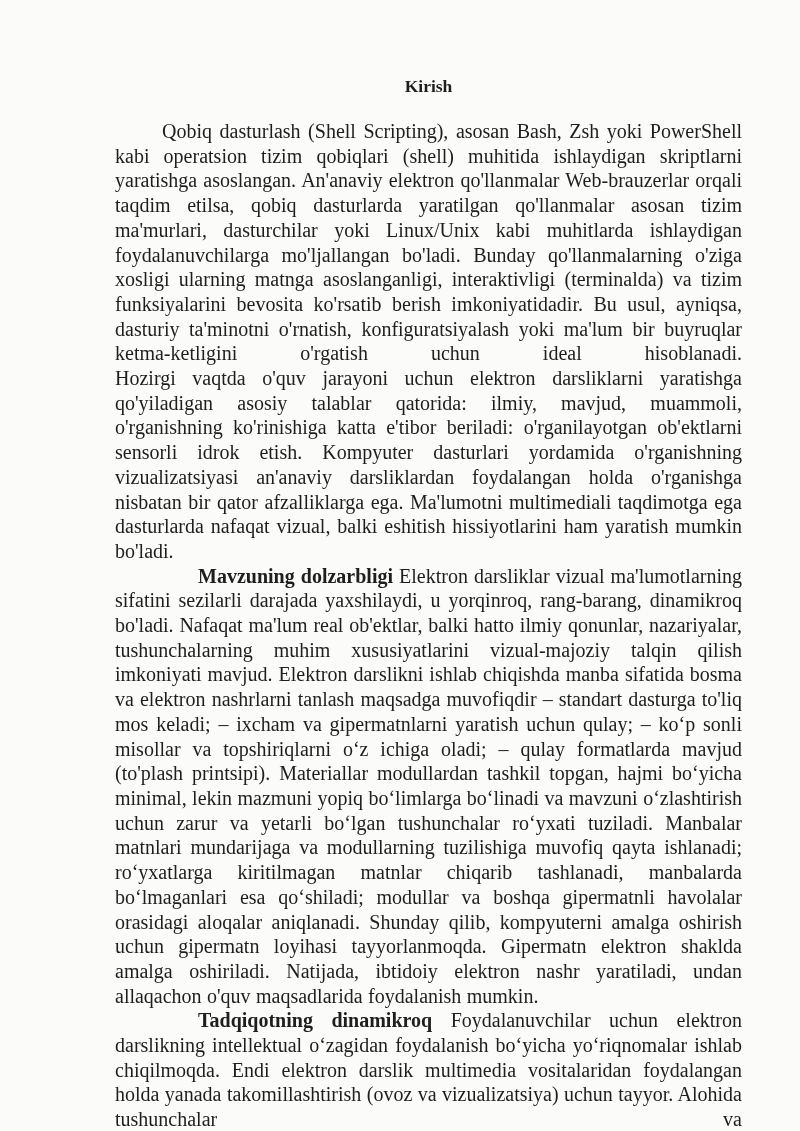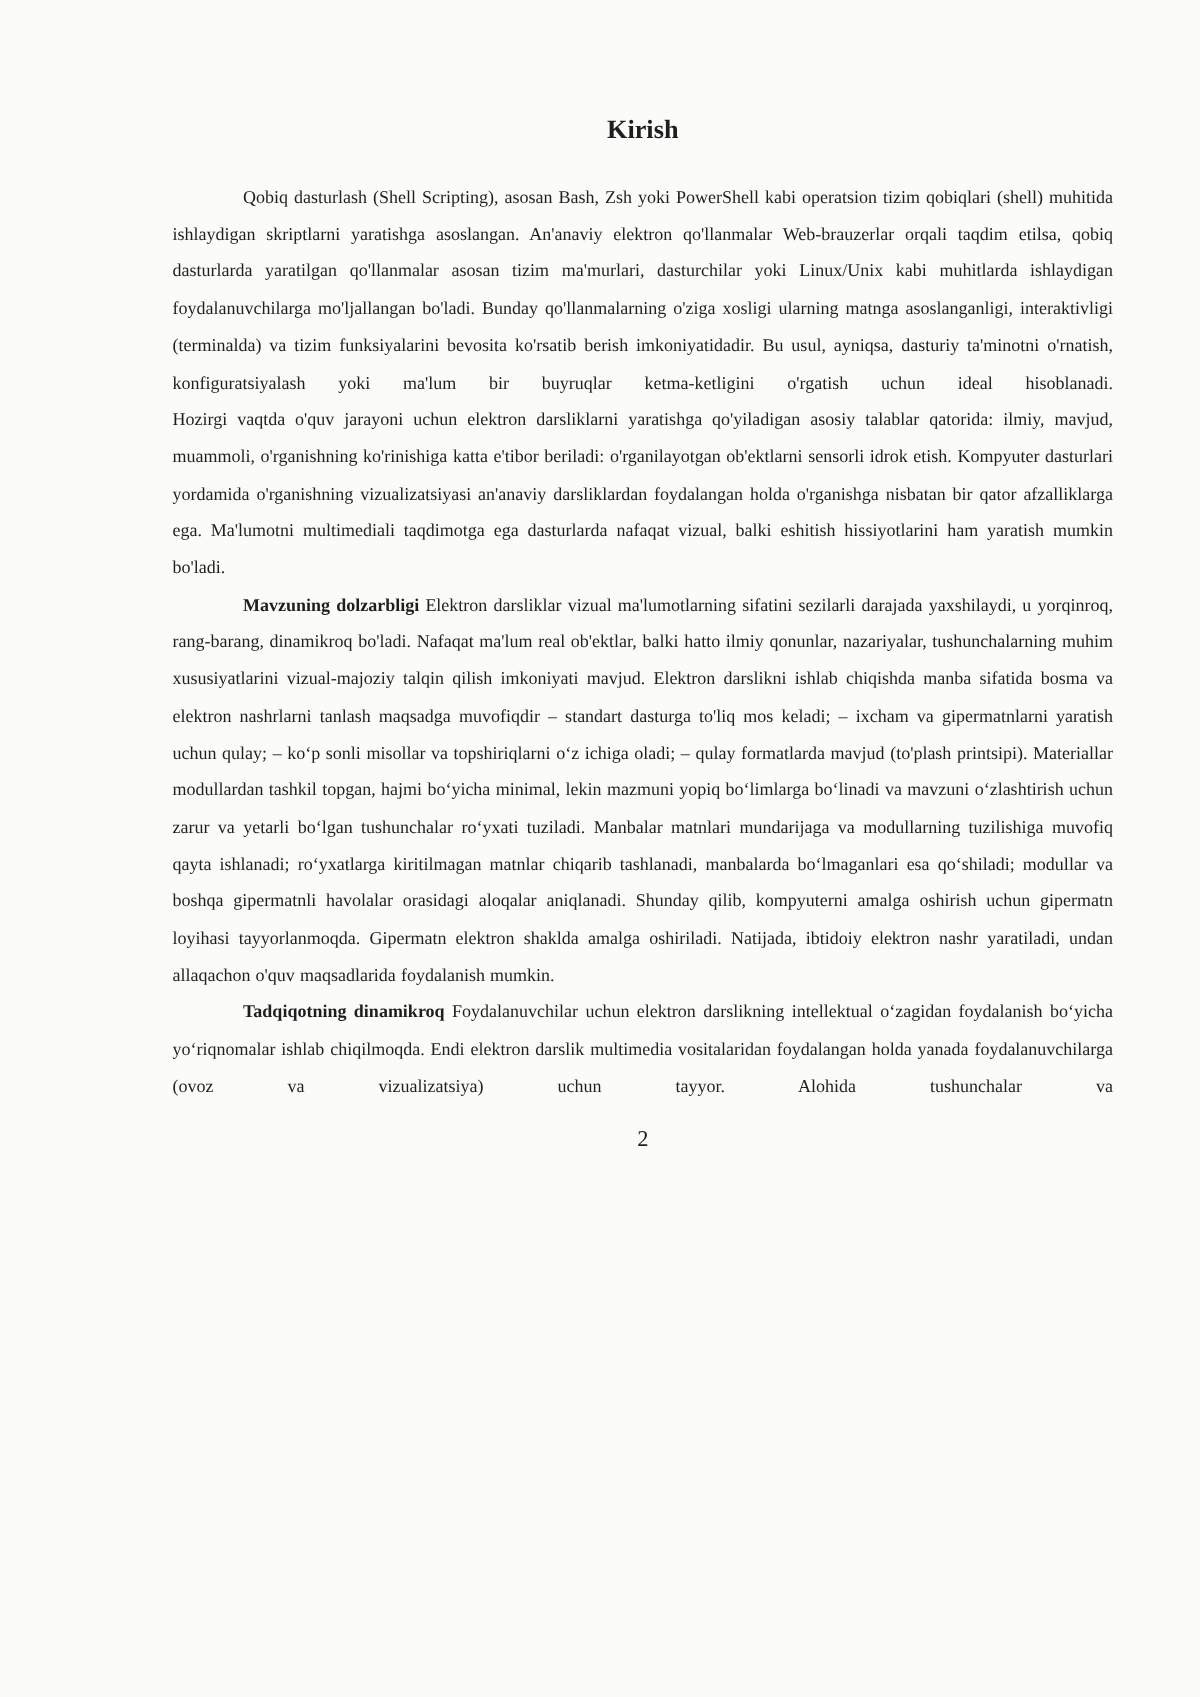--- a/index.html
+++ b/index.html
@@ -21,44 +21,44 @@
   .title {
     margin: 0 0 20px 0;
     text-align: center;
     font-size: 17.5px;
     font-weight: bold;
     line-height: 25px;
   }
   .para {
     margin: 0;
     text-align: justify;
-    font-size: 12px;
+    font-size: 20px;
     line-height: 24.7px;
     word-spacing: 0.4px;
   }
   .indent { text-indent: 47px; }
   .jlast { text-align-last: justify; }
-  .lead { font-weight: bold; }
+  .lead { font-weight: bold; margin-left: 36px; }
   .pagenum {
     margin-top: 13px;
     text-align: center;
     font-size: 15px;
     line-height: 20px;
   }
 </style>
 </head>
 <body>
 
 <div class="sheet">
 
   <h1 class="title">Kirish</h1>
 
   <p class="para indent jlast">Qobiq dasturlash (Shell Scripting), asosan Bash, Zsh yoki PowerShell kabi operatsion tizim qobiqlari (shell) muhitida ishlaydigan skriptlarni yaratishga asoslangan. An'anaviy elektron qo'llanmalar Web-brauzerlar orqali taqdim etilsa, qobiq dasturlarda yaratilgan qo'llanmalar asosan tizim ma'murlari, dasturchilar yoki Linux/Unix kabi muhitlarda ishlaydigan foydalanuvchilarga mo'ljallangan bo'ladi. Bunday qo'llanmalarning o'ziga xosligi ularning matnga asoslanganligi, interaktivligi (terminalda) va tizim funksiyalarini bevosita ko'rsatib berish imkoniyatidadir. Bu usul, ayniqsa, dasturiy ta'minotni o'rnatish, konfiguratsiyalash yoki ma'lum bir buyruqlar ketma-ketligini o'rgatish uchun ideal hisoblanadi.</p>
 
   <p class="para">Hozirgi vaqtda o'quv jarayoni uchun elektron darsliklarni yaratishga qo'yiladigan asosiy talablar qatorida: ilmiy, mavjud, muammoli, o'rganishning ko'rinishiga katta e'tibor beriladi: o'rganilayotgan ob'ektlarni sensorli idrok etish. Kompyuter dasturlari yordamida o'rganishning vizualizatsiyasi an'anaviy darsliklardan foydalangan holda o'rganishga nisbatan bir qator afzalliklarga ega. Ma'lumotni multimediali taqdimotga ega dasturlarda nafaqat vizual, balki eshitish hissiyotlarini ham yaratish mumkin bo'ladi.</p>
 
   <p class="para indent"><b class="lead">Mavzuning dolzarbligi</b><span> Elektron darsliklar vizual ma'lumotlarning sifatini sezilarli darajada yaxshilaydi, u yorqinroq, rang-barang, dinamikroq bo'ladi. Nafaqat ma'lum real ob'ektlar, balki hatto ilmiy qonunlar, nazariyalar, tushunchalarning muhim xususiyatlarini vizual-majoziy talqin qilish imkoniyati mavjud. Elektron darslikni ishlab chiqishda manba sifatida bosma va elektron nashrlarni tanlash maqsadga muvofiqdir – standart dasturga to'liq mos keladi; – ixcham va gipermatnlarni yaratish uchun qulay; – ko‘p sonli misollar va topshiriqlarni o‘z ichiga oladi; – qulay formatlarda mavjud (to'plash printsipi). Materiallar modullardan tashkil topgan, hajmi bo‘yicha minimal, lekin mazmuni yopiq bo‘limlarga bo‘linadi va mavzuni o‘zlashtirish uchun zarur va yetarli bo‘lgan tushunchalar ro‘yxati tuziladi. Manbalar matnlari mundarijaga va modullarning tuzilishiga muvofiq qayta ishlanadi; ro‘yxatlarga kiritilmagan matnlar chiqarib tashlanadi, manbalarda bo‘lmaganlari esa qo‘shiladi; modullar va boshqa gipermatnli havolalar orasidagi aloqalar aniqlanadi. Shunday qilib, kompyuterni amalga oshirish uchun gipermatn loyihasi tayyorlanmoqda. Gipermatn elektron shaklda amalga oshiriladi. Natijada, ibtidoiy elektron nashr yaratiladi, undan allaqachon o'quv maqsadlarida foydalanish mumkin.</span></p>
 
-  <p class="para indent jlast"><b class="lead">Tadqiqotning dinamikroq</b><span> Foydalanuvchilar uchun elektron darslikning intellektual o‘zagidan foydalanish bo‘yicha yo‘riqnomalar ishlab chiqilmoqda. Endi elektron darslik multimedia vositalaridan foydalangan holda yanada foydalanuvchilarga (ovoz va vizualizatsiya) uchun tayyor. Alohida tushunchalar va</span></p>
+  <p class="para indent jlast"><b class="lead">Tadqiqotning dinamikroq</b><span> Foydalanuvchilar uchun elektron darslikning intellektual o‘zagidan foydalanish bo‘yicha yo‘riqnomalar ishlab chiqilmoqda. Endi elektron darslik multimedia vositalaridan foydalangan holda yanada takomillashtirish (ovoz va vizualizatsiya) uchun tayyor. Alohida tushunchalar va</span></p>
 
   <div class="pagenum">2</div>
 
 </div>
 
 </body></html>

